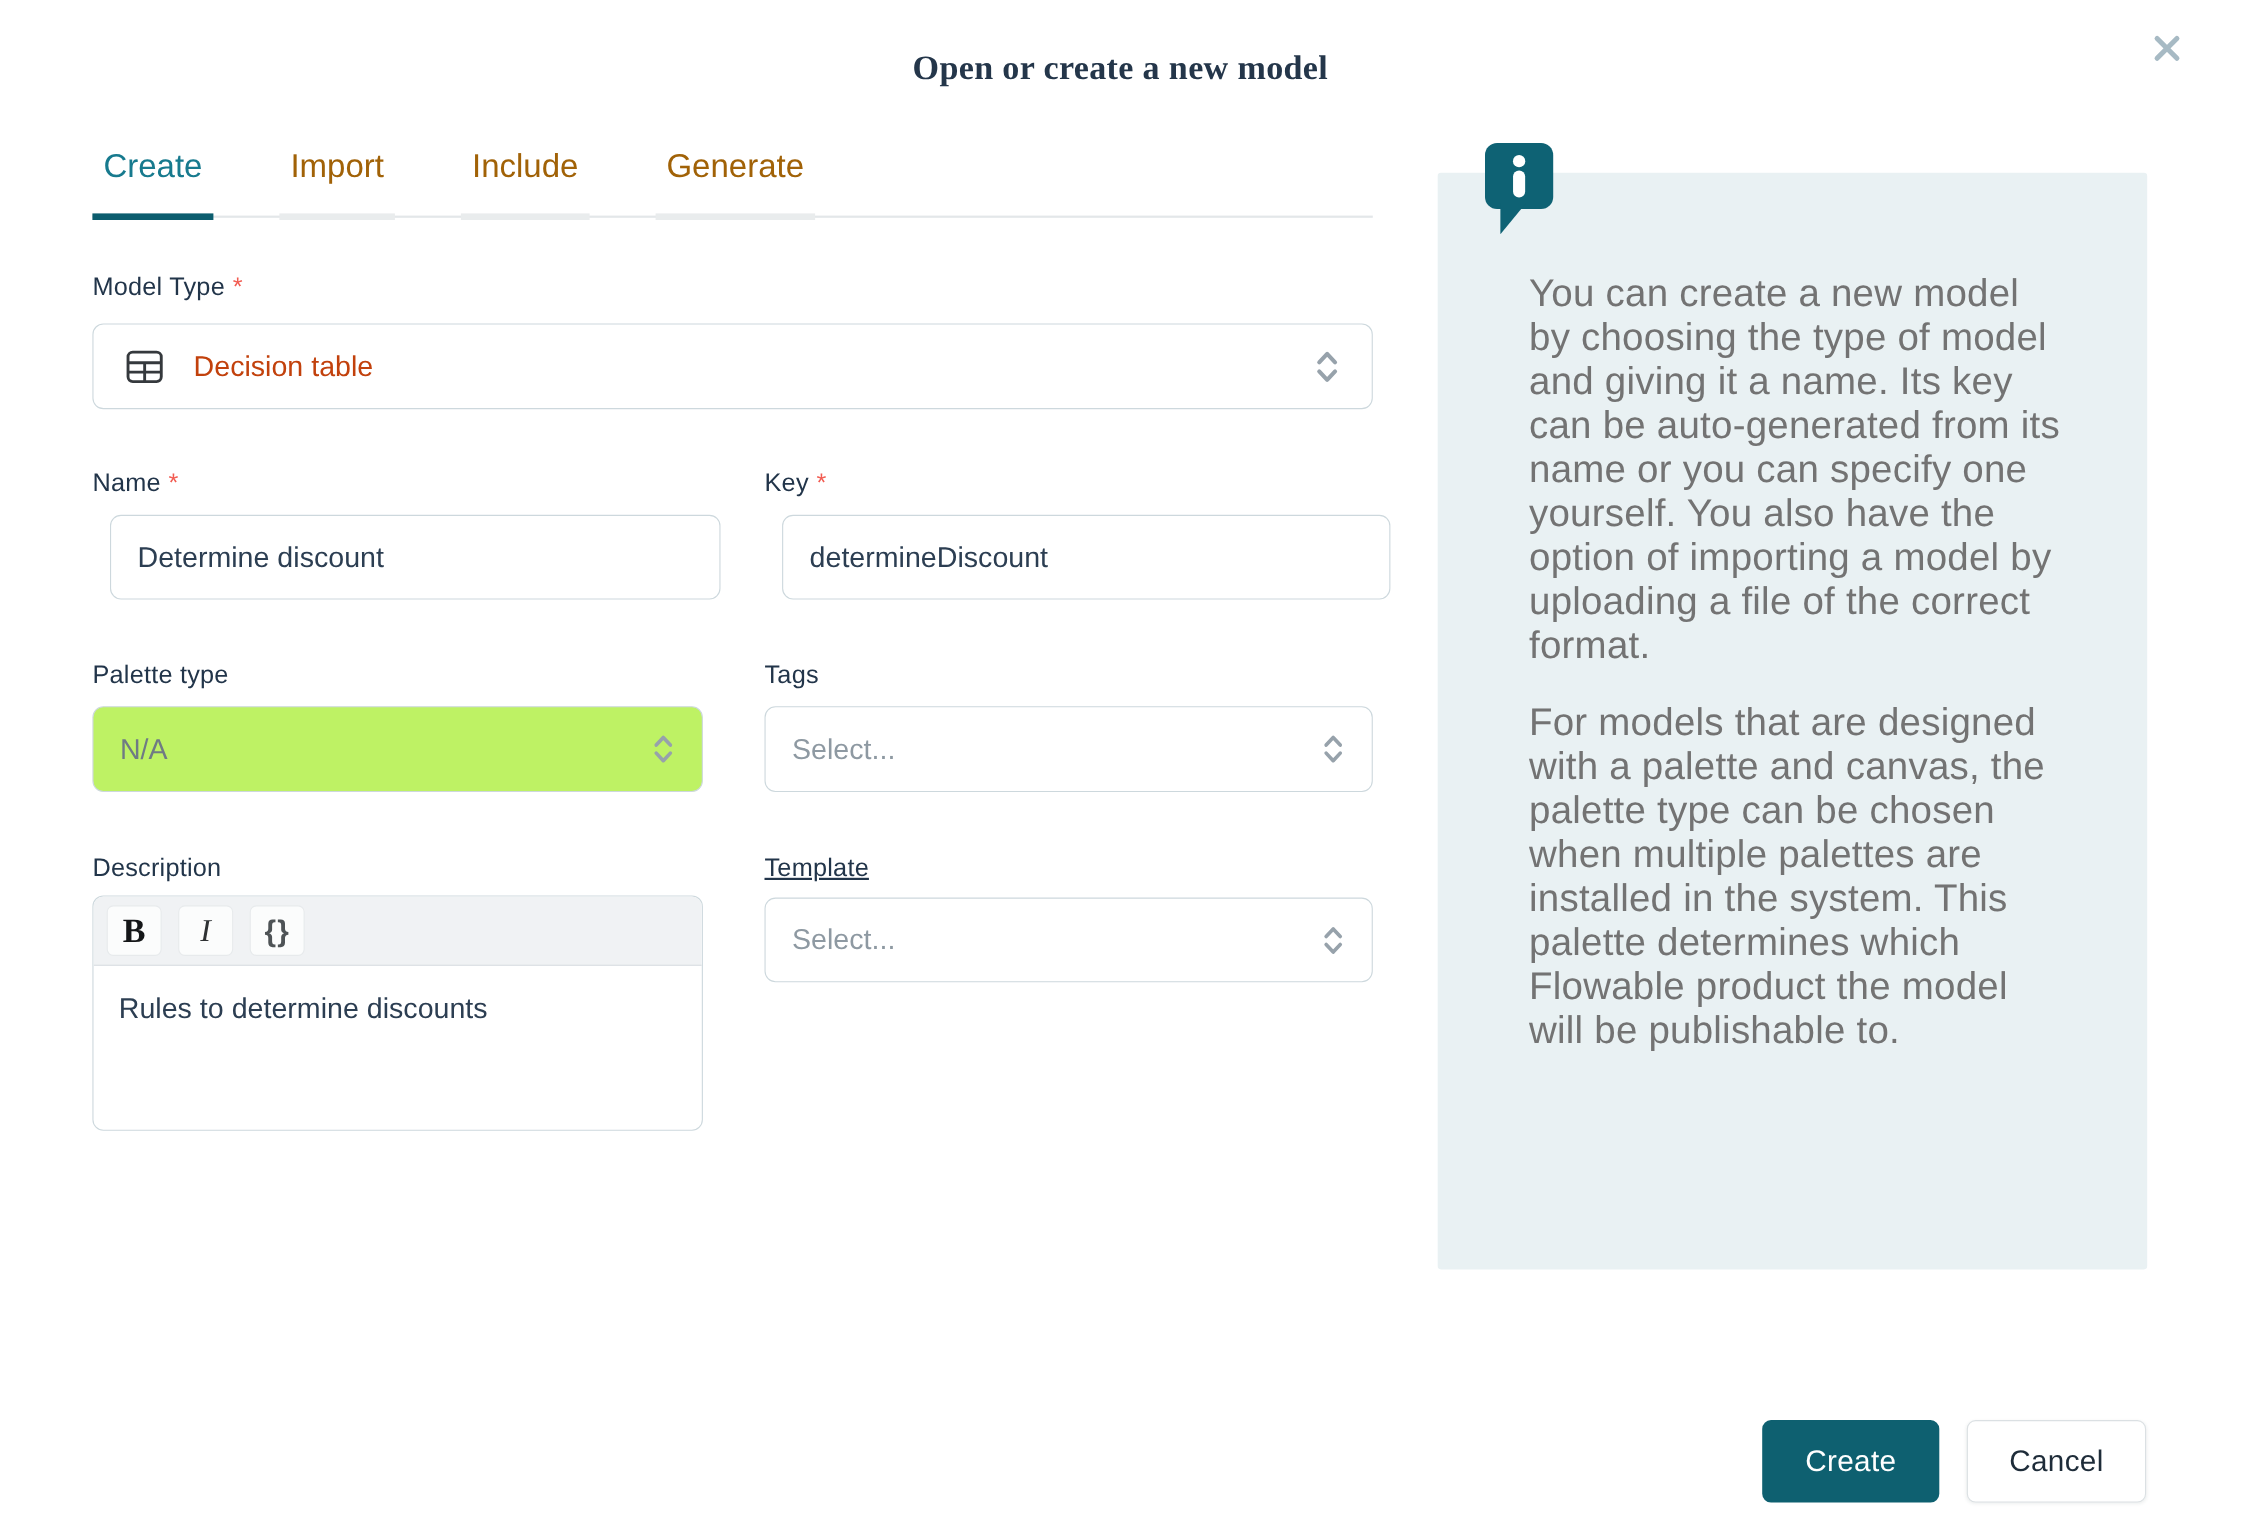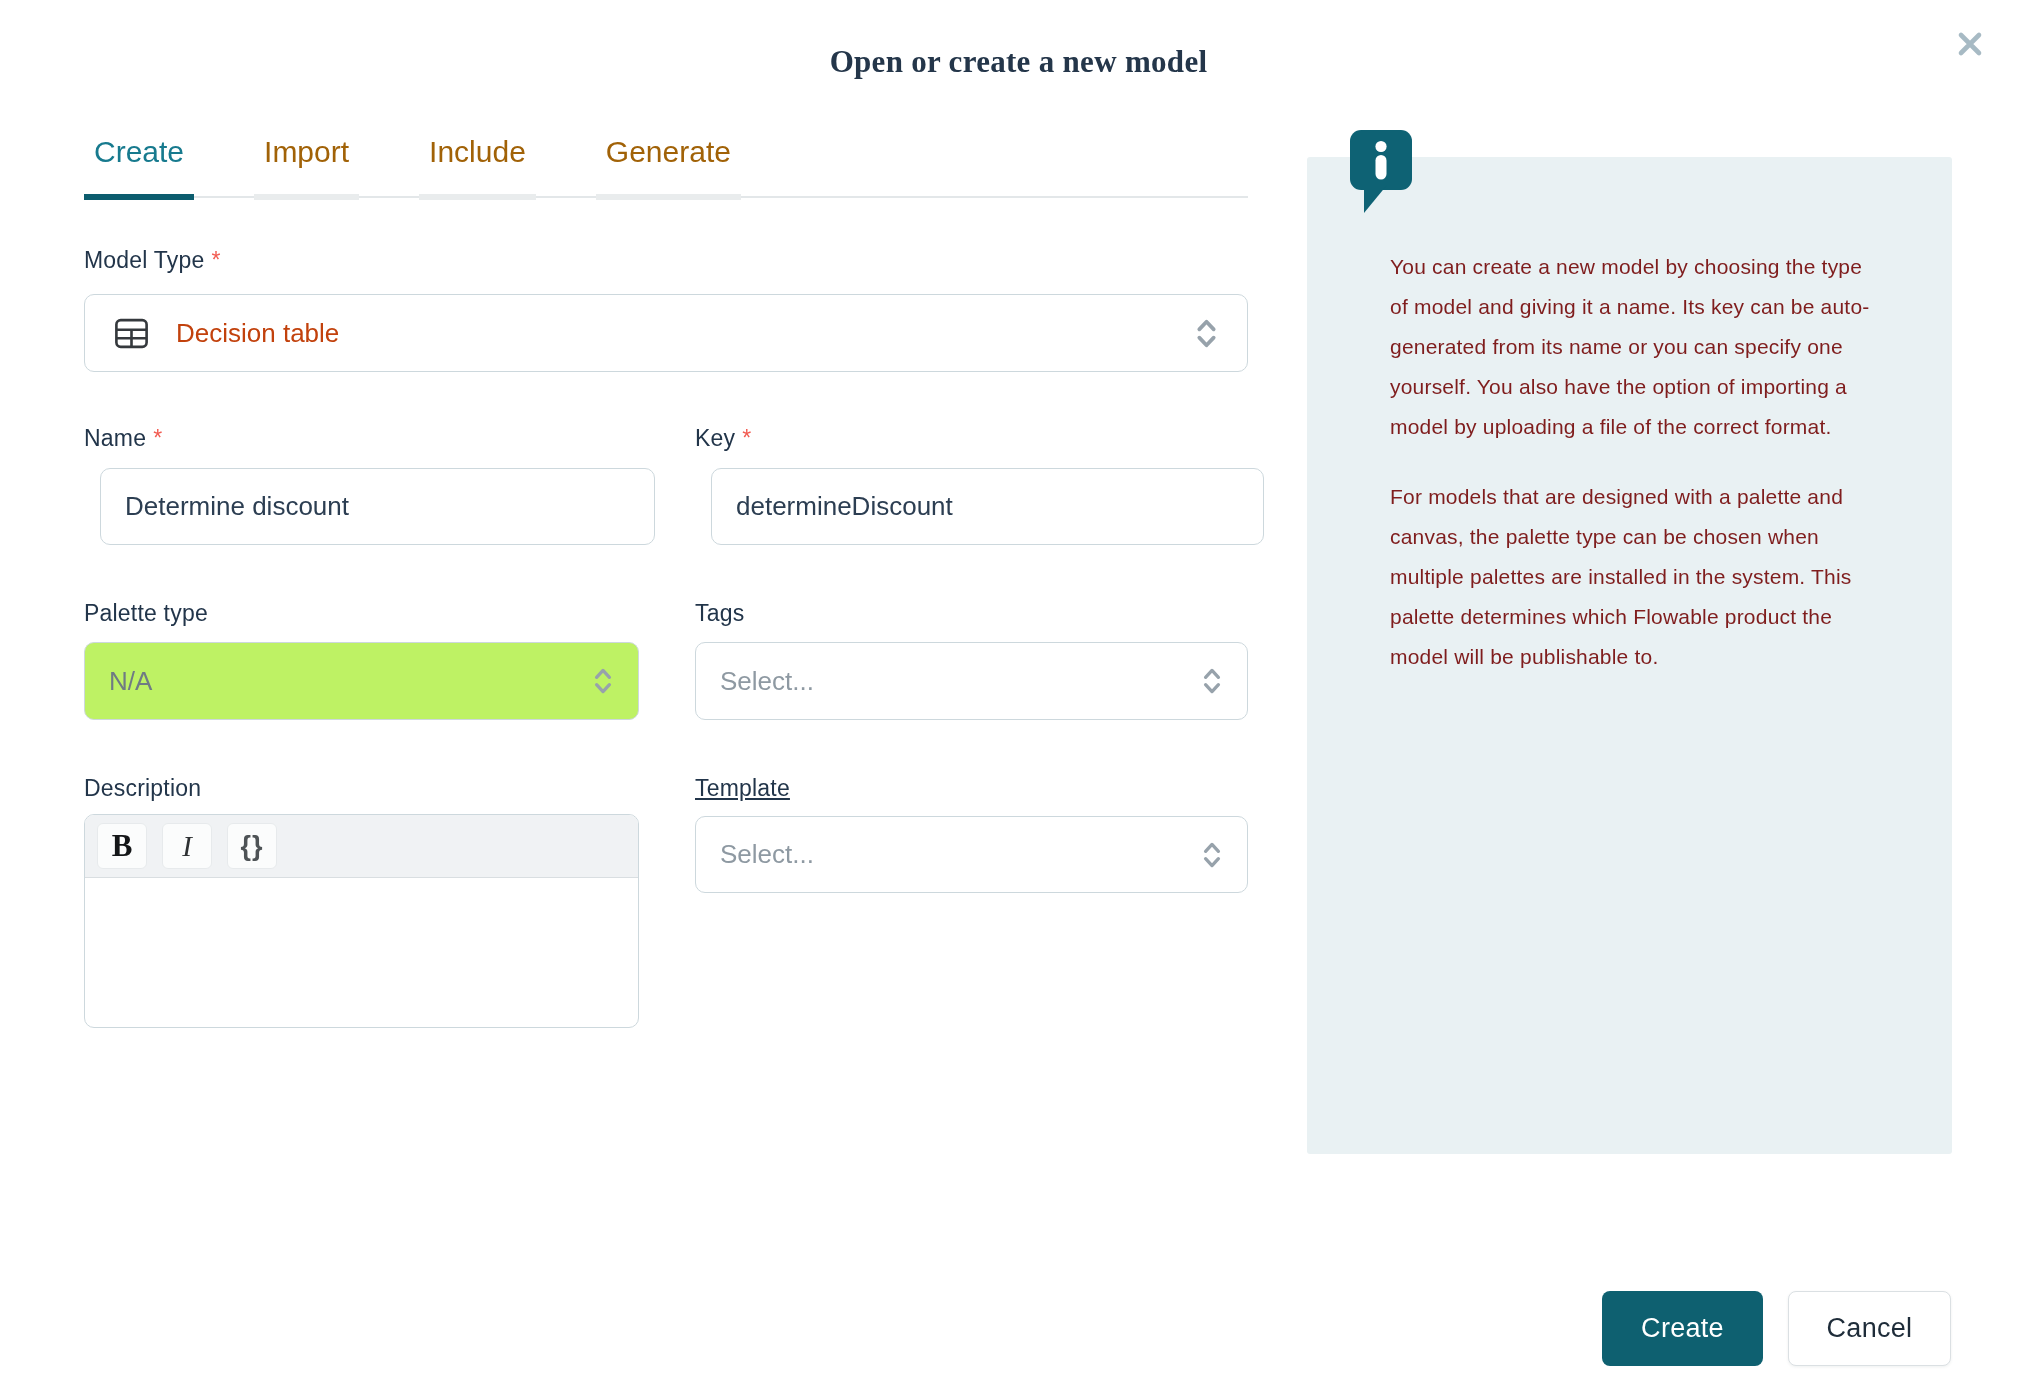--- a/index.html
+++ b/index.html
@@ -77,21 +77,21 @@
     padding:20px 23px;font-size:26px;color:#2c3e52;line-height:36px;
   }
   
   .info-panel{
     position:absolute;left:1307px;top:157px;width:645px;height:997px;
     background:#e9f1f3;border-radius:3px;
   }
   .info-bubble{position:absolute;left:42px;top:-28px;width:64px;height:86px;}
   .info-text{
     box-sizing:border-box;padding:90px 72px 0 83px;
-    font-size:21px;line-height:40px;color:#7f1d1d;letter-spacing:.2px;
+    font-size:35px;line-height:40px;color:#737373;letter-spacing:.2px;
   }
   .info-text p{margin:0 0 30px 0;}
   
   .btn{
     position:absolute;top:1291px;height:75px;box-sizing:border-box;
     display:flex;align-items:center;justify-content:center;
     border-radius:8px;font-size:27px;cursor:pointer;letter-spacing:.3px;
   }
   .btn-create{left:1602px;width:161px;background:#0e6070;color:#ffffff;border:none;}
   .btn-cancel{
@@ -160,20 +160,21 @@
     <div class="tool-btn">
         <span class="tool-bold">B</span>
       </div>
     <div class="tool-btn">
         <span class="tool-italic">I</span>
       </div>
     <div class="tool-btn">
         <span class="tool-code">{}</span>
       </div>
   </div>
+  <div class="editor-content">Rules to determine discounts</div>
 </div>
 
 <div class="field-label" style="left:695px;top:775px;text-decoration:underline;">Template</div>
 <div class="control" style="left:695px;top:816px;width:553px;height:77px;padding:0 24px;">
   <span class="value placeholder">Select...</span>
   <svg class="chev" width="22" height="32" viewBox="0 0 24 34">
     <path d="M5 13 L12 5.5 L19 13" fill="none" stroke="#97a2ab" stroke-width="3.6" stroke-linecap="round" stroke-linejoin="round"></path>
     <path d="M5 21 L12 28.5 L19 21" fill="none" stroke="#97a2ab" stroke-width="3.6" stroke-linecap="round" stroke-linejoin="round"></path>
   </svg>
 </div>

